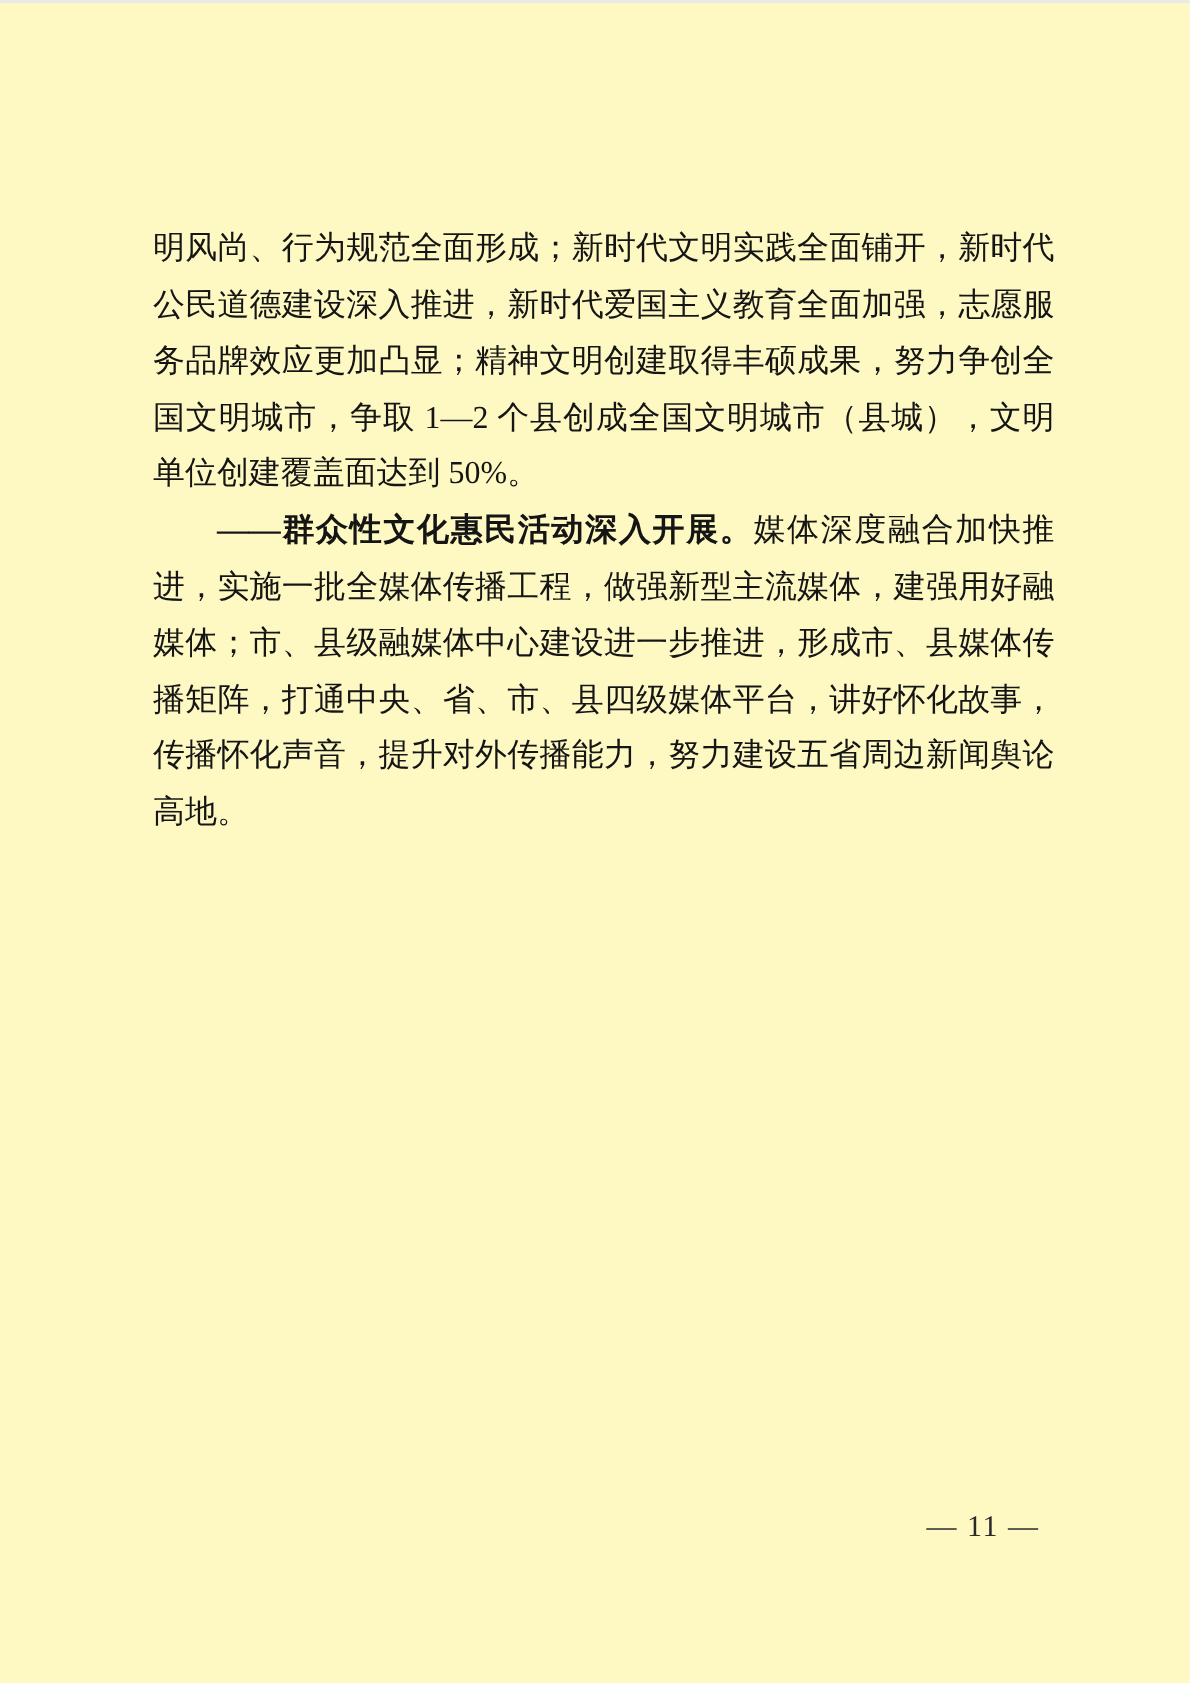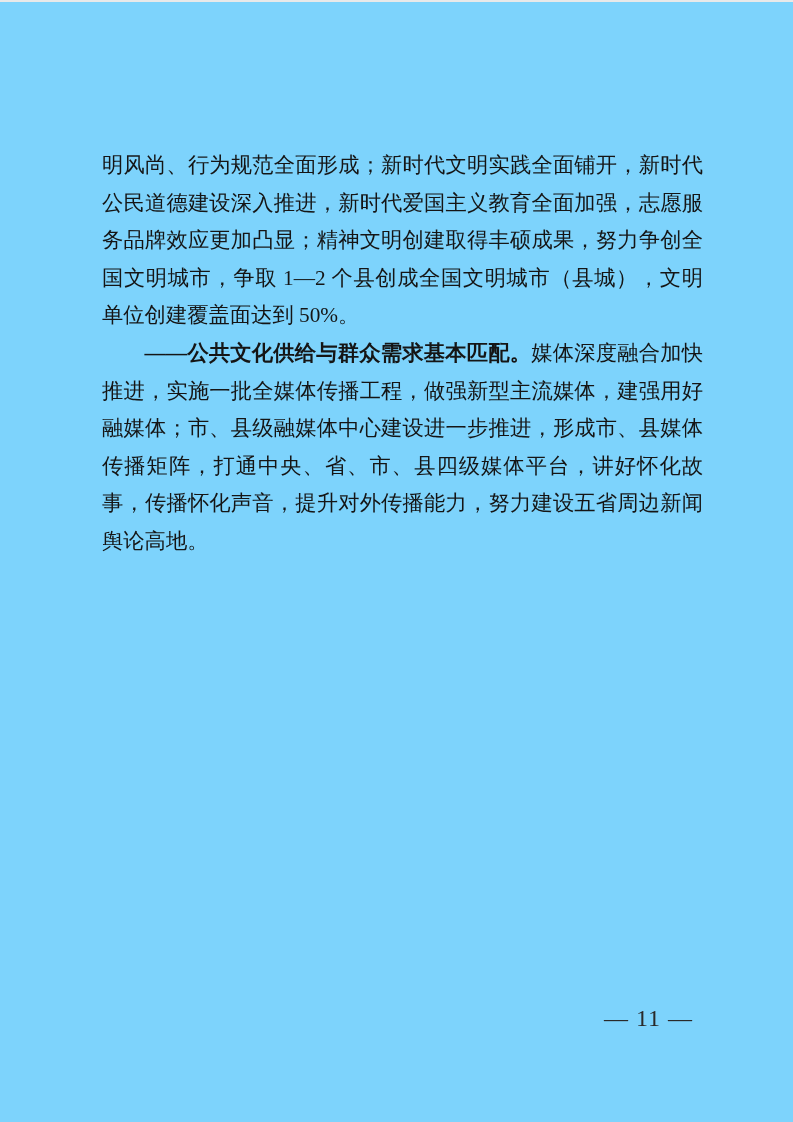--- a/index.html
+++ b/index.html
@@ -9,21 +9,21 @@
   body {
     width: 793px;
     height: 1122px;
     background: #ffffff;
     font-family: "Liberation Serif", "DejaVu Serif", serif;
   }
   .sheet {
     position: relative;
     width: 793px;
     height: 1122px;
-    background: #7dd3fc;
+    background: #fef9c3;
     overflow: hidden;
     box-sizing: border-box;
     border-top: 2px solid #e9e9e9;
   }
   .body-text {
     position: absolute;
     left: 102px;
     top: 145px;
     width: 601px;
     color: #151515;
@@ -41,36 +41,36 @@
     text-indent: 0;
   }
   .head {
     font-weight: 700;
   }
   .page-number {
     position: absolute;
     top: 1001px;
     right: 100px;
     color: #2a2a2a;
-    font-size: 24px;
+    font-size: 20px;
     line-height: 30px;
     letter-spacing: 1px;
     white-space: pre;
   }
 </style>
 </head>
 <body>
 
 <div class="sheet">
 
   <div class="body-text">
 
     <p class="para no-indent"><span>明风尚、行为规范全面形成；新时代文明实践全面铺开，新时代公民道德建设深入推进，新时代爱国主义教育全面加强，志愿服务品牌效应更加凸显；精神文明创建取得丰硕成果，努力争创全国文明城市，争取 1—2 个县创成全国文明城市（县城），文明单位创建覆盖面达到 50%。</span></p>
 
-    <p class="para"><span class="head">——公共文化供给与群众需求基本匹配。</span><span>媒体深度融合加快推进，实施一批全媒体传播工程，做强新型主流媒体，建强用好融媒体；市、县级融媒体中心建设进一步推进，形成市、县媒体传播矩阵，打通中央、省、市、县四级媒体平台，讲好怀化故事，传播怀化声音，提升对外传播能力，努力建设五省周边新闻舆论高地。</span></p>
+    <p class="para"><span class="head">——群众性文化惠民活动深入开展。</span><span>媒体深度融合加快推进，实施一批全媒体传播工程，做强新型主流媒体，建强用好融媒体；市、县级融媒体中心建设进一步推进，形成市、县媒体传播矩阵，打通中央、省、市、县四级媒体平台，讲好怀化故事，传播怀化声音，提升对外传播能力，努力建设五省周边新闻舆论高地。</span></p>
 
 
 
   </div>
 
   <div class="page-number">— 11 —</div>
 
 </div>
 
 </body></html>

